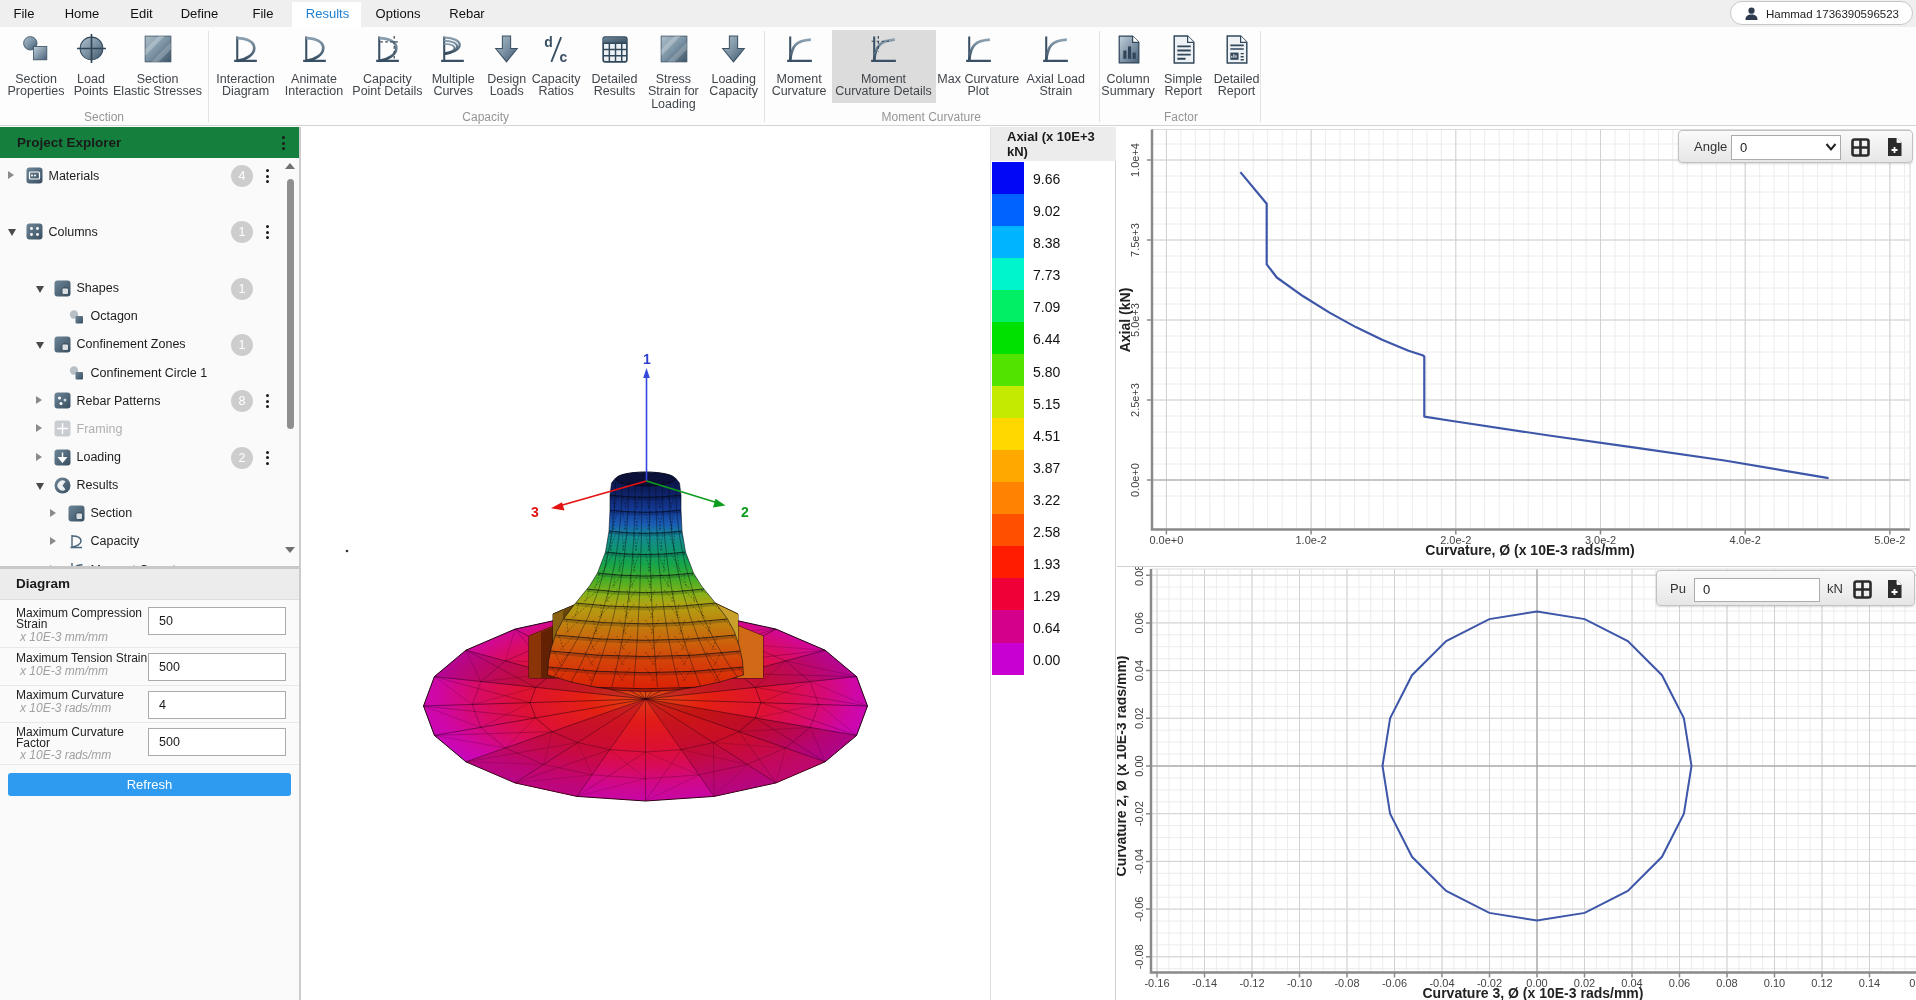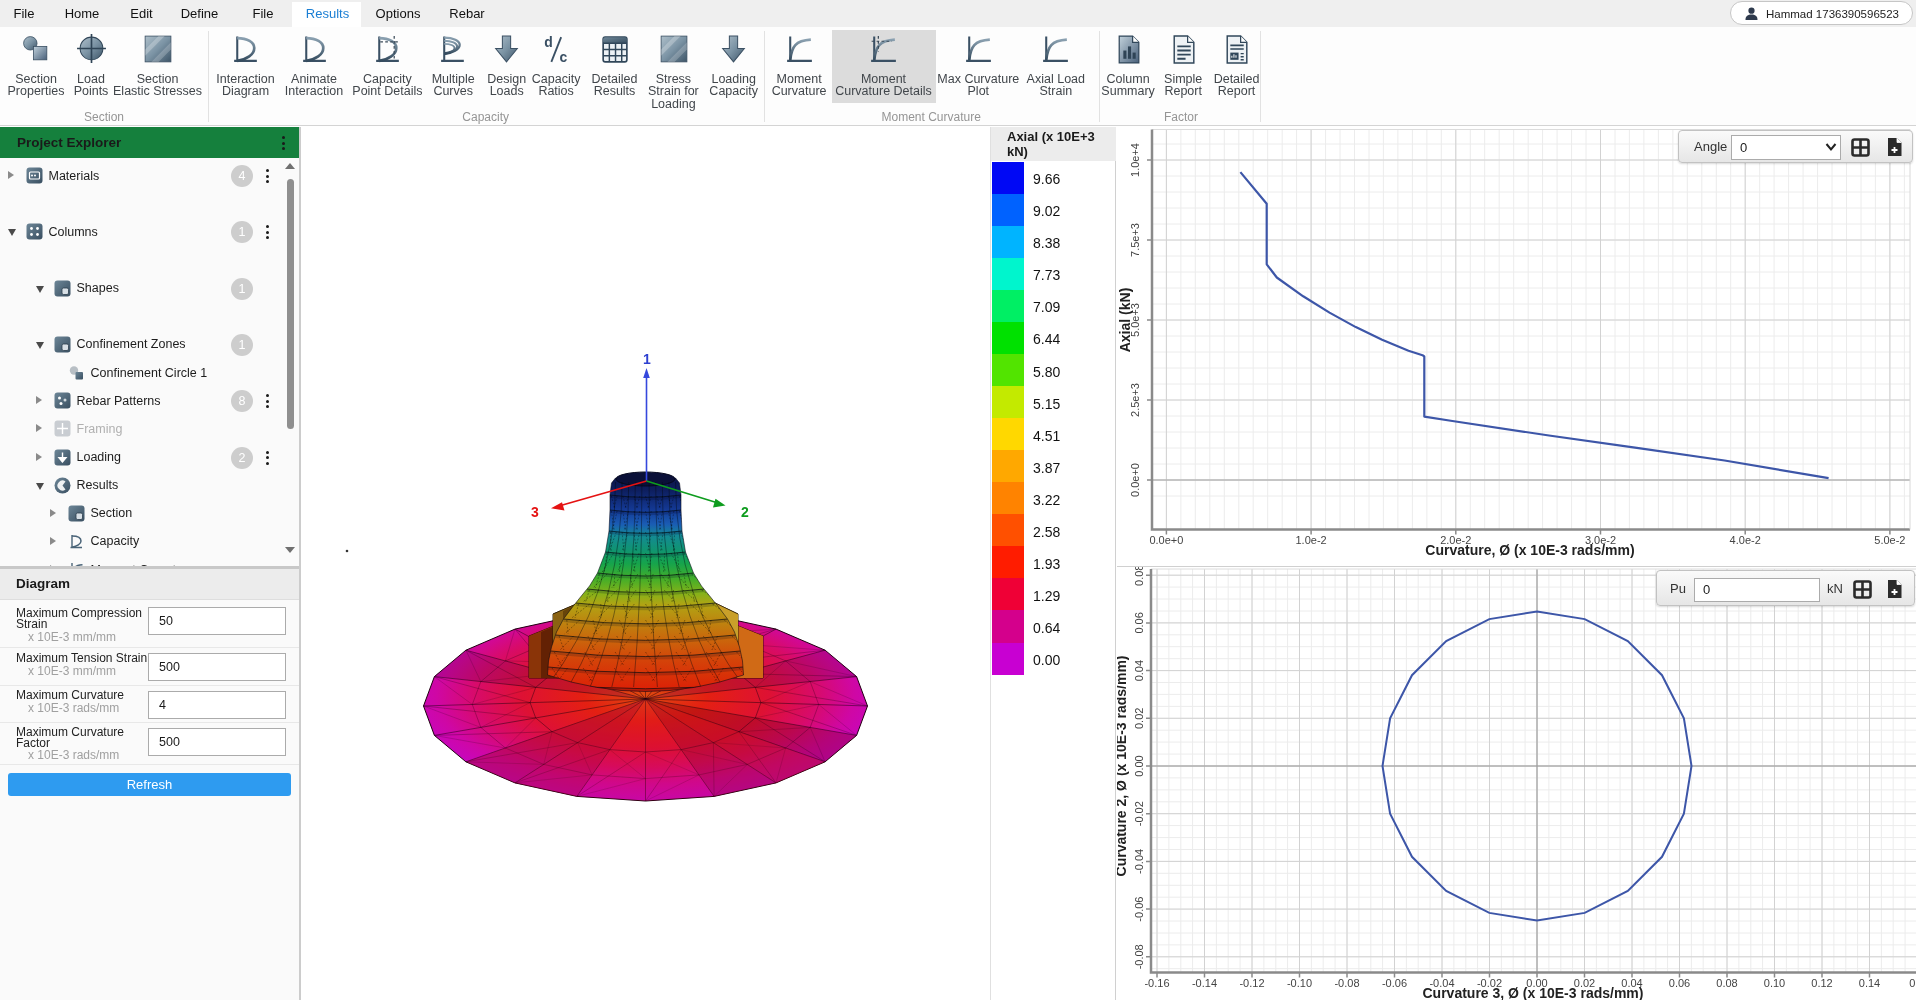--- a/index.html
+++ b/index.html
@@ -38,21 +38,21 @@
 .badge{position:absolute;left:231px;top:3px;width:22px;height:22px;border-radius:50%;background:#cdcdcd;color:#fff;font-size:12.5px;text-align:center;line-height:22px;}
 
 #sb-thumb{left:287px;top:52px;width:7px;height:250px;background:#8f8f8f;border-radius:4px;}
 .sb-ar{position:absolute;left:286px;width:0;height:0;border-left:5px solid transparent;border-right:5px solid transparent;}
 
 #dgdivider{left:0;top:439px;width:299px;height:3px;background:#c8c8c8;}
 #dghead{left:0;top:442px;width:299px;height:31px;background:#ececec;border-bottom:1px solid #dedede;}
 #dghead b{position:absolute;left:16px;top:7px;font-size:13.5px;}
 .dgrow{position:absolute;left:0;width:299px;border-bottom:1px solid #e8e8e8;}
 .dglab{position:absolute;left:16px;font-size:12px;line-height:10.8px;color:#222;}
-.dgunit{position:absolute;left:28px;font-size:12px;color:#a0a0a0;}
+.dgunit{position:absolute;left:20px;font-size:12px;color:#a0a0a0;font-style:italic;}
 .dginp{position:absolute;left:148px;width:138px;height:28px;background:#fff;border:1px solid #ababab;font-size:12.5px;padding:6px 0 0 10px;}
 #refresh{left:8px;top:646px;width:283px;height:23px;background:#2e9bf0;border-radius:3px;color:#fff;text-align:center;line-height:23px;font-size:13px;}
 
 #viewport{left:301px;top:127px;width:689px;height:873px;background:#fff;}
 
 #legend{left:990px;top:127px;width:126px;height:873px;background:#fff;border-left:1px solid #e0e0e0;border-right:1px solid #d0d0d0;}
 #leghead{position:absolute;left:0;top:0;width:125px;height:34px;background:#ececec;font-size:13px;font-weight:bold;line-height:15px;padding:2px 0 0 16px;}
 .lseg{position:absolute;left:1px;width:32px;height:32.8px;}
 .llab{position:absolute;left:42px;width:50px;font-size:14px;color:#111;}
 
@@ -404,20 +404,26 @@
         <i></i>
       </div>
     </div>
     <div class="trow" style="top:147.6px">
       <div class="texp e" style="left:36px"></div>
       <svg class="ticon" style="left:54px">
         <use href="#t-shape"></use>
       </svg>
       <div class="tlab" style="left:76.5px">Shapes</div>
       <div class="badge">1</div>
+    </div>
+    <div class="trow" style="top:175.8px">
+      <svg class="ticon" style="left:68px">
+        <use href="#t-two"></use>
+      </svg>
+      <div class="tlab" style="left:90.5px">Octagon</div>
     </div>
     <div class="trow" style="top:203.9px">
       <div class="texp e" style="left:36px"></div>
       <svg class="ticon" style="left:54px">
         <use href="#t-shape"></use>
       </svg>
       <div class="tlab" style="left:76.5px">Confinement Zones</div>
       <div class="badge">1</div>
     </div>
     <div class="trow" style="top:232px">

